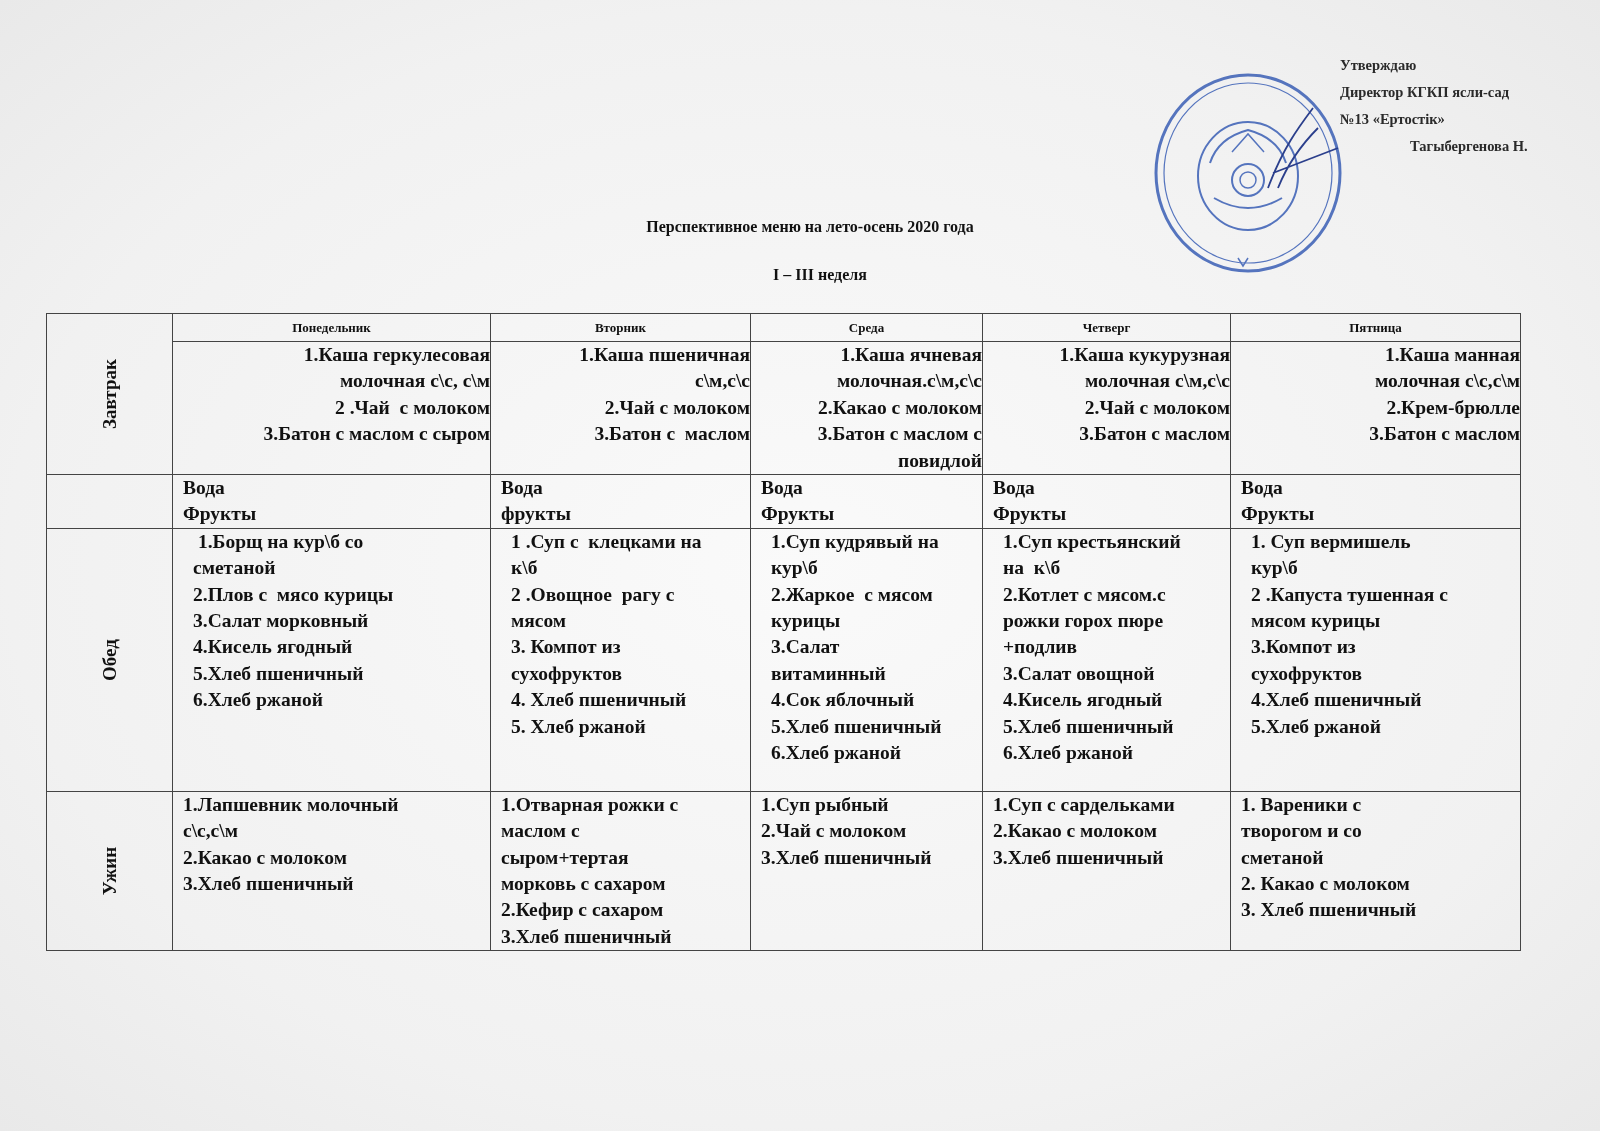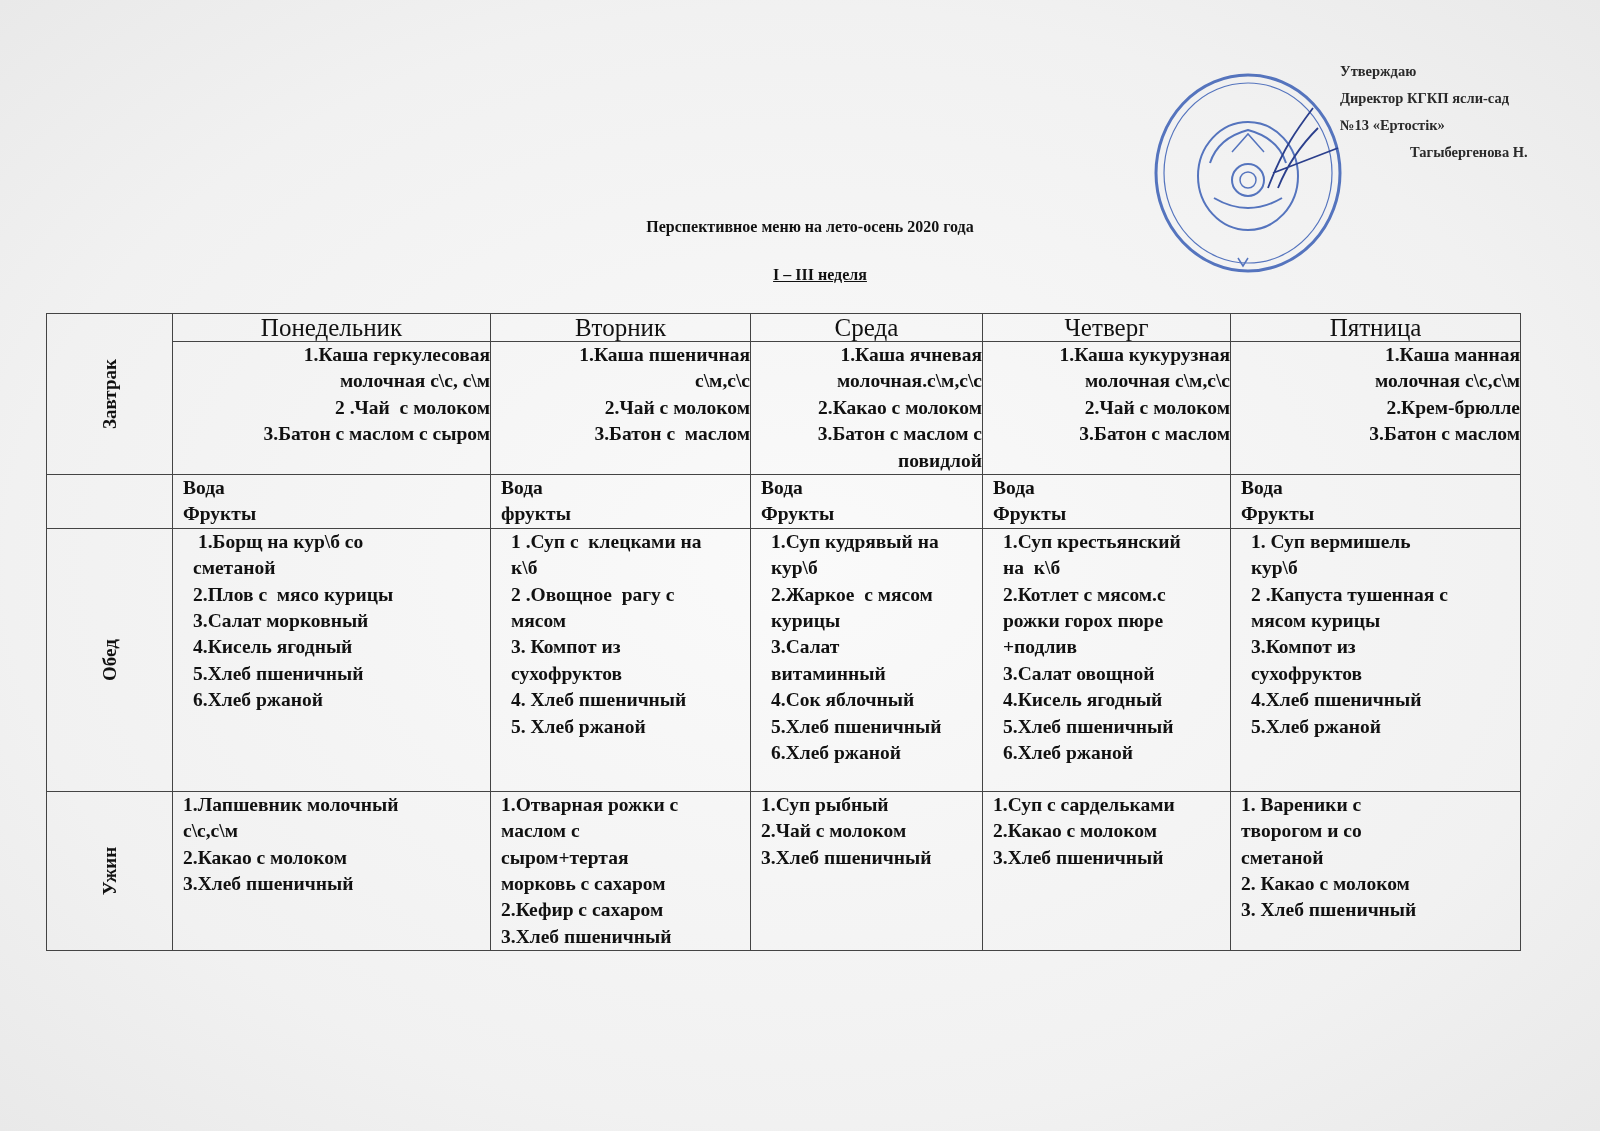--- a/index.html
+++ b/index.html
@@ -5,39 +5,39 @@
   html, body { margin: 0; padding: 0; }
   body {
     width: 1600px; height: 1131px; position: relative; overflow: hidden;
     background: #f3f3f3;
     font-family: "Liberation Serif", "DejaVu Serif", serif;
     color: #111;
   }
   .page { position: absolute; left: 0; top: 0; width: 1600px; height: 1131px;
     background: radial-gradient(ellipse at 50% 50%, #fafafa 0%, #f1f1f1 70%, #e9e9e9 100%); }
 
-  .approval { position: absolute; left: 1340px; top: 58px; font-weight: bold; font-size: 14.5px; line-height: 27px; color: #2a2a2a; }
+  .approval { position: absolute; left: 1340px; top: 52px; font-weight: bold; font-size: 14.5px; line-height: 27px; color: #2a2a2a; }
   .approval div { white-space: nowrap; }
   .approval .sign-line { padding-left: 70px; }
 
   .stamp { position: absolute; left: 1148px; top: 68px; width: 200px; height: 210px; }
   .stamp svg { width: 100%; height: 100%; }
 
   .doc-title { position: absolute; left: 0; width: 1600px; text-align: center; font-weight: bold; font-size: 16px; }
   .doc-title.t1 { top: 218px; padding-left: 20px; box-sizing: border-box; }
-  .doc-title.t2 { top: 266px; padding-left: 40px; box-sizing: border-box; text-decoration: underline; }
+  .doc-title.t2 { top: 266px; padding-left: 40px; box-sizing: border-box; }
 
   table.menu {
     position: absolute; left: 46px; top: 313px;
     border-collapse: collapse; table-layout: fixed;
     width: 1474px;
     font-weight: bold; font-size: 19.5px; line-height: 26.4px;
   }
   table.menu td, table.menu th { border: 1.5px solid #444; vertical-align: top; padding: 0 0 0 10px; }
-  table.menu th { font-weight: normal; text-align: center; padding: 0; height: 27px; line-height: 27px; font-size: 25px; }
+  table.menu th { font-weight: bold; text-align: center; padding: 0; height: 27px; line-height: 27px; font-size: 13px; }
   .meal-label { position: relative; padding: 0 !important; }
   .meal-label span {
     position: absolute; left: 50%; top: 50%;
     transform: translate(-50%, -50%) rotate(-90deg);
     white-space: nowrap; font-size: 19px; font-weight: bold;
   }
   .cell-lines div { white-space: pre; }
   tr.r-breakfast td { height: 132px; text-align: right; }
   tr.r-snack td { height: 52px; }
   tr.r-lunch td { height: 262px; padding-left: 20px; }

